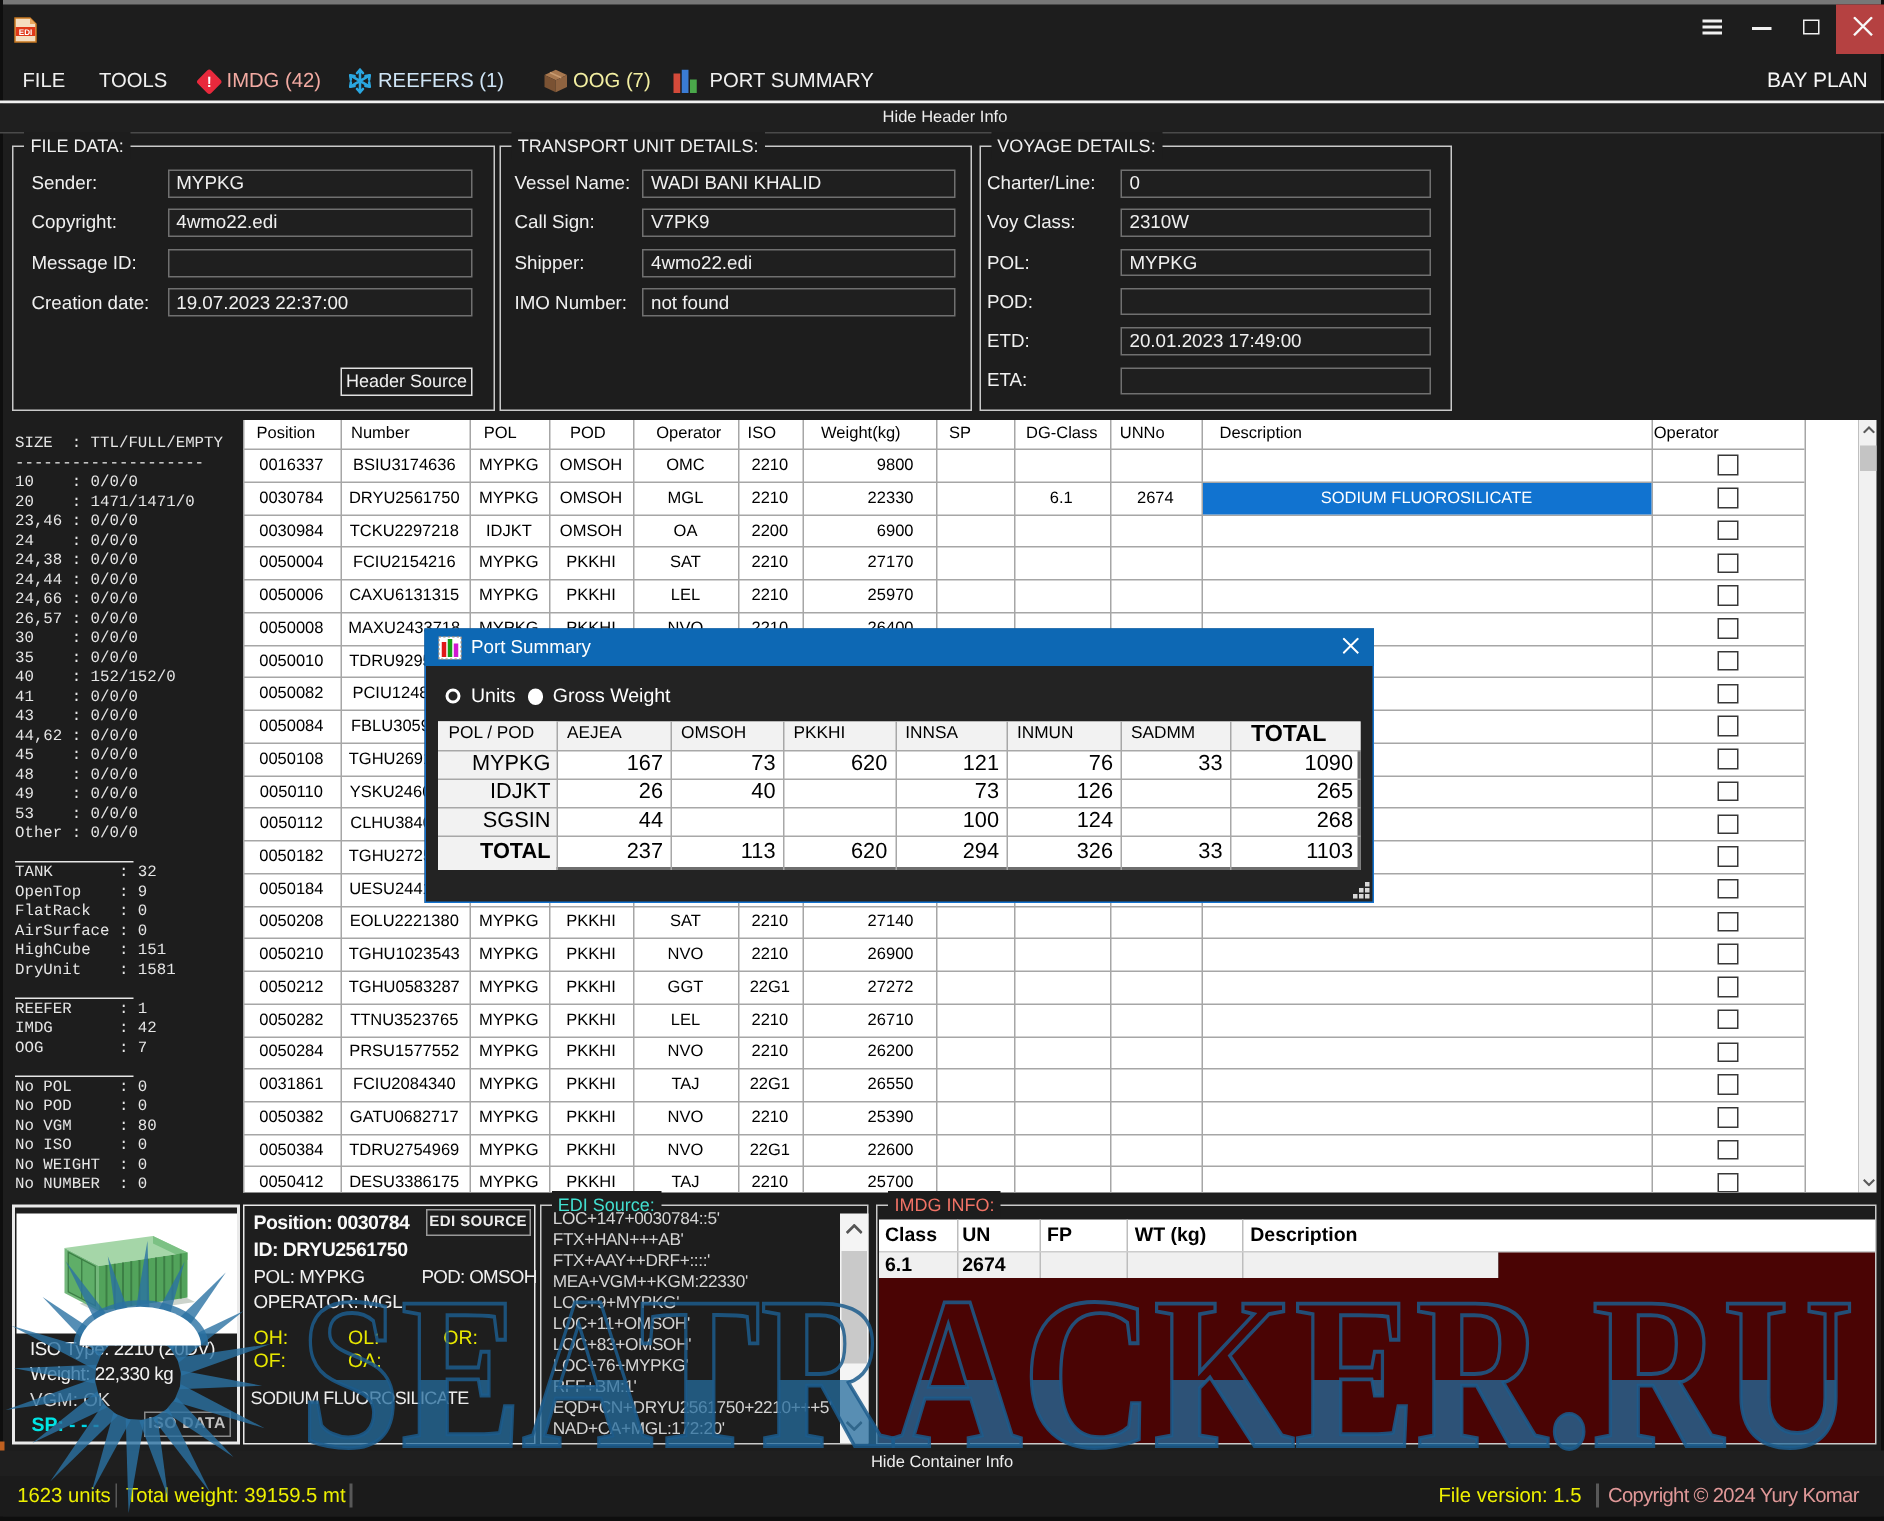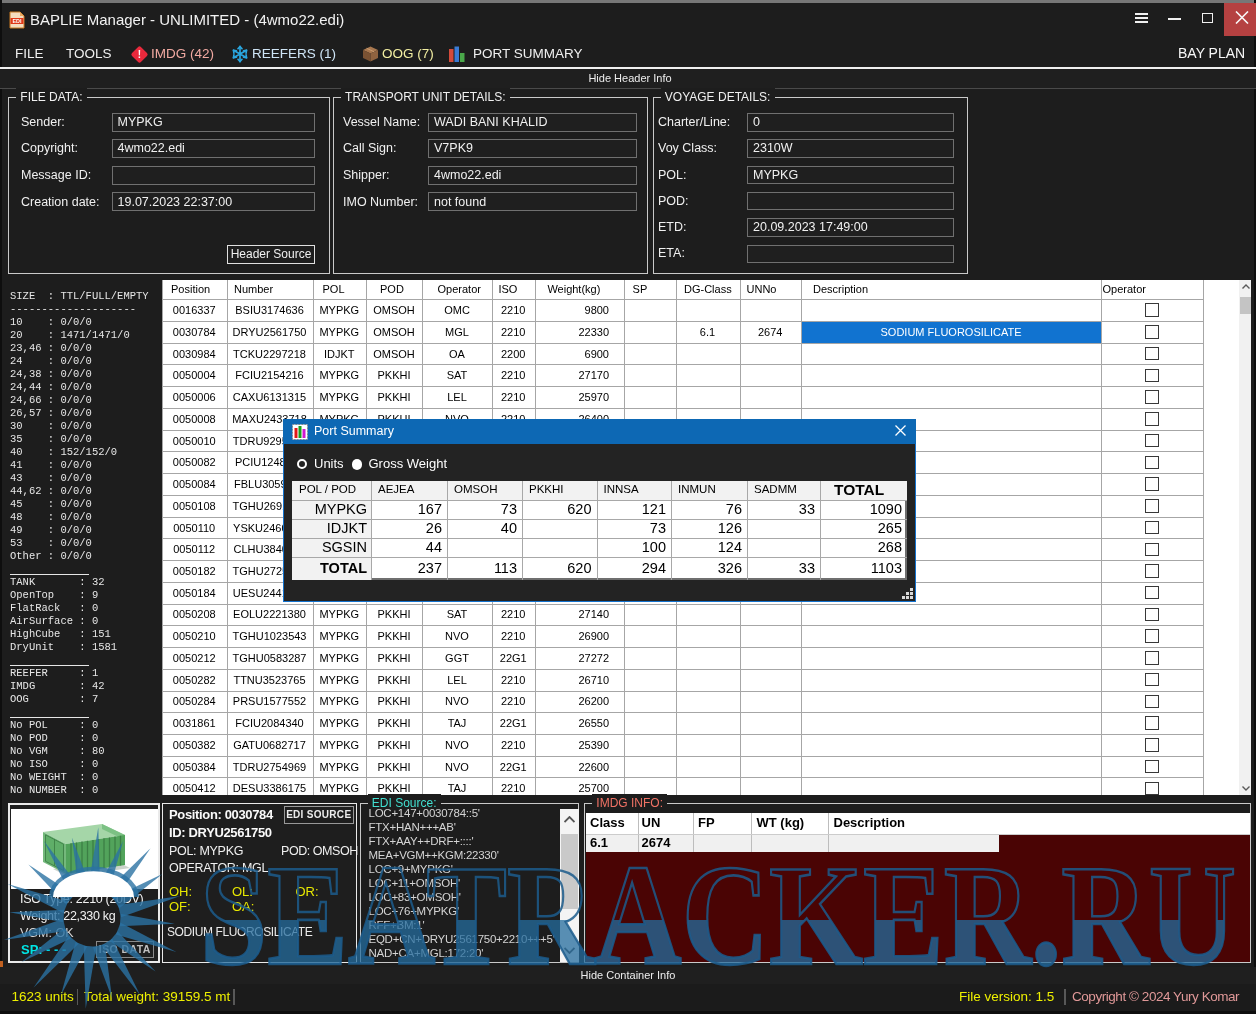--- a/index.html
+++ b/index.html
@@ -9,21 +9,20 @@
 <div style="position:absolute;left:0px;top:0px;width:1256px;height:2.5px;background:#777777;"></div>
 <div style="position:absolute;left:0px;top:0px;width:2px;height:1014px;background:#0e0e0e;"></div>
 <div style="position:absolute;left:1254px;top:0px;width:2px;height:1014px;background:#0e0e0e;"></div>
 <div style="position:absolute;left:0px;top:1011px;width:1256px;height:3px;background:#0e0e0e;"></div>
 <svg style="position:absolute;left:9px;top:11px;" width="17" height="18" viewBox="0 0 17 18">
 <path d="M1 1 h10 l4 4 v12 h-14 z" fill="#f5ddc0" stroke="#c87820" stroke-width="1"></path>
 <path d="M11 1 l4 4 h-4 z" fill="#e8a860"></path>
 <rect x="1.5" y="7" width="13" height="6" fill="#e03818"></rect>
 <text x="8" y="12" font-family="Liberation Sans" font-size="5.4" font-weight="bold" fill="#ffffff" text-anchor="middle">EDI</text>
 </svg>
-<div style="position:absolute;left:30px;top:9.0px;line-height:21px;font-size:15px;color:#f2f2f2;font-family:&quot;Liberation Sans&quot;, sans-serif;white-space:pre;">BAPLIE Manager - UNLIMITED - (4wmo22.edi)</div>
 <div style="position:absolute;left:1135px;top:13.2px;width:12.5px;height:2.2px;background:#f0f0f0;"></div>
 <div style="position:absolute;left:1135px;top:17.2px;width:12.5px;height:2.2px;background:#f0f0f0;"></div>
 <div style="position:absolute;left:1135px;top:21.2px;width:12.5px;height:2.2px;background:#f0f0f0;"></div>
 <div style="position:absolute;left:1168px;top:17.6px;width:12.5px;height:2.2px;background:#f0f0f0;"></div>
 <div style="position:absolute;left:1201.5px;top:12.5px;width:11px;height:10px;border:1.6px solid #f0f0f0;box-sizing:border-box;"></div>
 <div style="position:absolute;left:1223.5px;top:2.5px;width:32.5px;height:33px;background:#b54141;"></div>
 <svg style="position:absolute;left:1235px;top:11px;" width="14" height="13" viewBox="0 0 14 13">
 <path d="M1 0.5 L13 12.5 M13 0.5 L1 12.5" stroke="#f8f8f8" stroke-width="1.6"></path>
     </svg>
 <div style="position:absolute;left:15px;top:43.8px;line-height:19.5px;font-size:13.5px;color:#f0f0f0;font-family:&quot;Liberation Sans&quot;, sans-serif;white-space:pre;">FILE</div>
@@ -97,21 +96,21 @@
 <div style="position:absolute;left:658px;top:139.2px;line-height:18.5px;font-size:12.5px;color:#f0f0f0;font-family:&quot;Liberation Sans&quot;, sans-serif;white-space:pre;">Voy Class:</div>
 <div style="position:absolute;left:747px;top:139.3px;width:207px;height:18.5px;background:#1f1f1f;border:1px solid #707070;box-sizing:border-box;"></div>
 <div style="position:absolute;left:753px;top:139.3px;line-height:18.5px;font-size:12.5px;color:#f0f0f0;font-family:&quot;Liberation Sans&quot;, sans-serif;white-space:pre;">2310W</div>
 <div style="position:absolute;left:658px;top:165.5px;line-height:18.5px;font-size:12.5px;color:#f0f0f0;font-family:&quot;Liberation Sans&quot;, sans-serif;white-space:pre;">POL:</div>
 <div style="position:absolute;left:747px;top:165.6px;width:207px;height:18.5px;background:#1f1f1f;border:1px solid #707070;box-sizing:border-box;"></div>
 <div style="position:absolute;left:753px;top:165.6px;line-height:18.5px;font-size:12.5px;color:#f0f0f0;font-family:&quot;Liberation Sans&quot;, sans-serif;white-space:pre;">MYPKG</div>
 <div style="position:absolute;left:658px;top:191.8px;line-height:18.5px;font-size:12.5px;color:#f0f0f0;font-family:&quot;Liberation Sans&quot;, sans-serif;white-space:pre;">POD:</div>
 <div style="position:absolute;left:747px;top:191.9px;width:207px;height:18.5px;background:#1f1f1f;border:1px solid #707070;box-sizing:border-box;"></div>
 <div style="position:absolute;left:658px;top:218.1px;line-height:18.5px;font-size:12.5px;color:#f0f0f0;font-family:&quot;Liberation Sans&quot;, sans-serif;white-space:pre;">ETD:</div>
 <div style="position:absolute;left:747px;top:218.2px;width:207px;height:18.5px;background:#1f1f1f;border:1px solid #707070;box-sizing:border-box;"></div>
-<div style="position:absolute;left:753px;top:218.2px;line-height:18.5px;font-size:12.5px;color:#f0f0f0;font-family:&quot;Liberation Sans&quot;, sans-serif;white-space:pre;">20.09.2023 17:49:00</div>
+<div style="position:absolute;left:753px;top:218.2px;line-height:18.5px;font-size:12.5px;color:#f0f0f0;font-family:&quot;Liberation Sans&quot;, sans-serif;white-space:pre;">20.01.2023 17:49:00</div>
 <div style="position:absolute;left:658px;top:244.4px;line-height:18.5px;font-size:12.5px;color:#f0f0f0;font-family:&quot;Liberation Sans&quot;, sans-serif;white-space:pre;">ETA:</div>
 <div style="position:absolute;left:747px;top:244.5px;width:207px;height:18.5px;background:#1f1f1f;border:1px solid #707070;box-sizing:border-box;"></div>
 <div style="position:absolute;left:10px;top:290px;font-family:&quot;Liberation Mono&quot;, monospace;font-size:10.5px;line-height:13px;color:#e6e6e6;white-space:pre;">SIZE  : TTL/FULL/EMPTY
 --------------------
 10    : 0/0/0
 20    : 1471/1471/0
 23,46 : 0/0/0
 24    : 0/0/0
 24,38 : 0/0/0
 24,44 : 0/0/0

